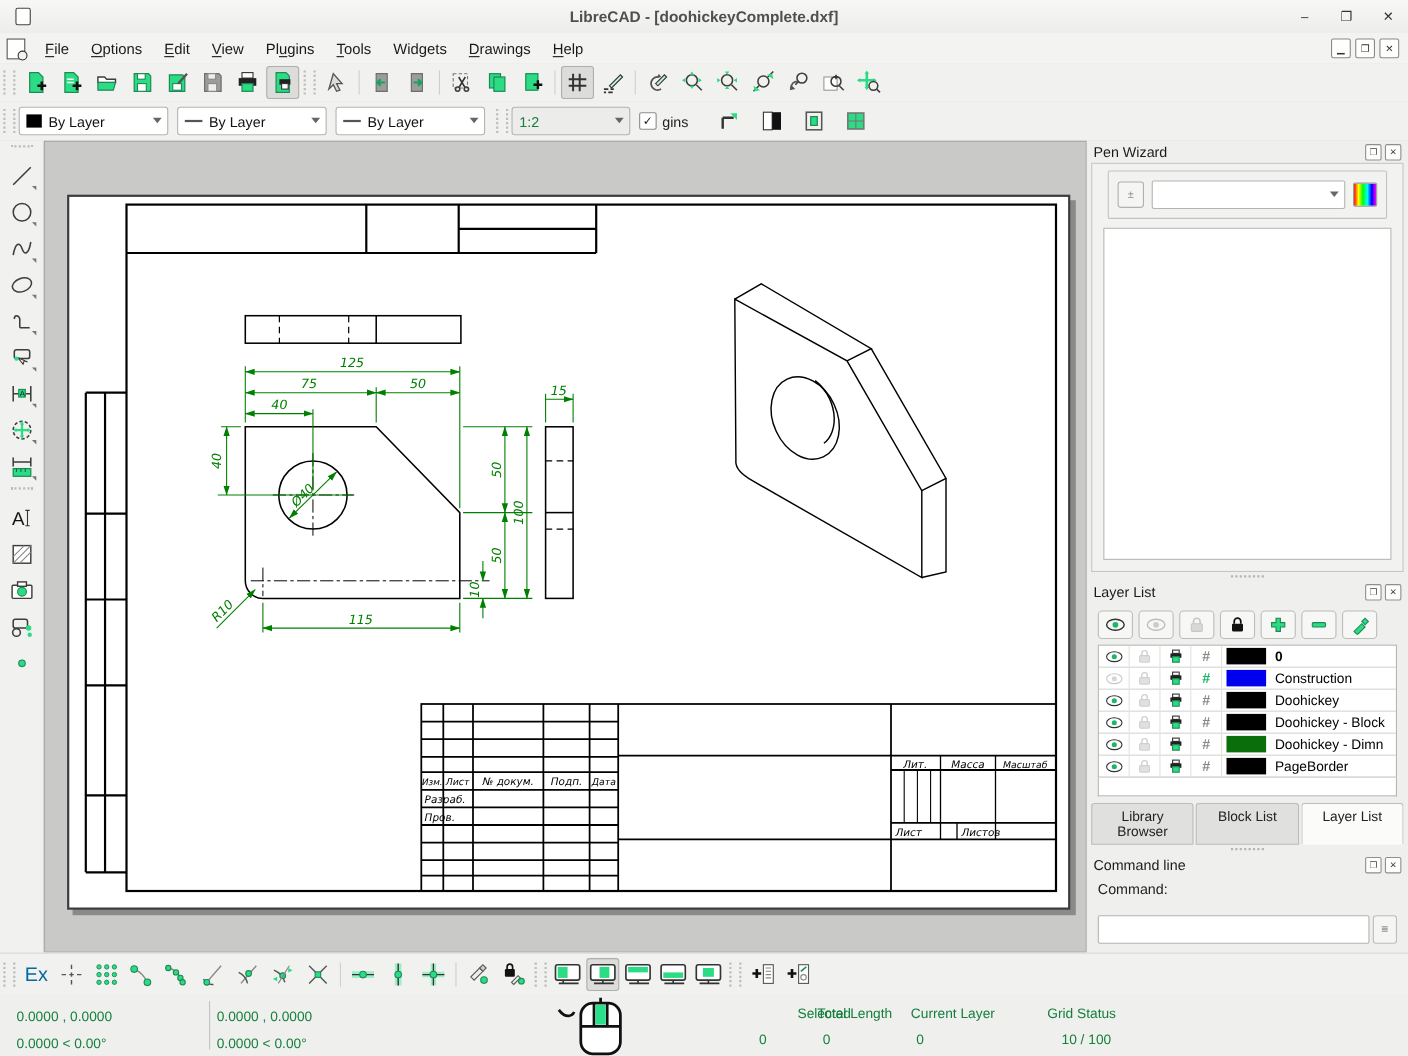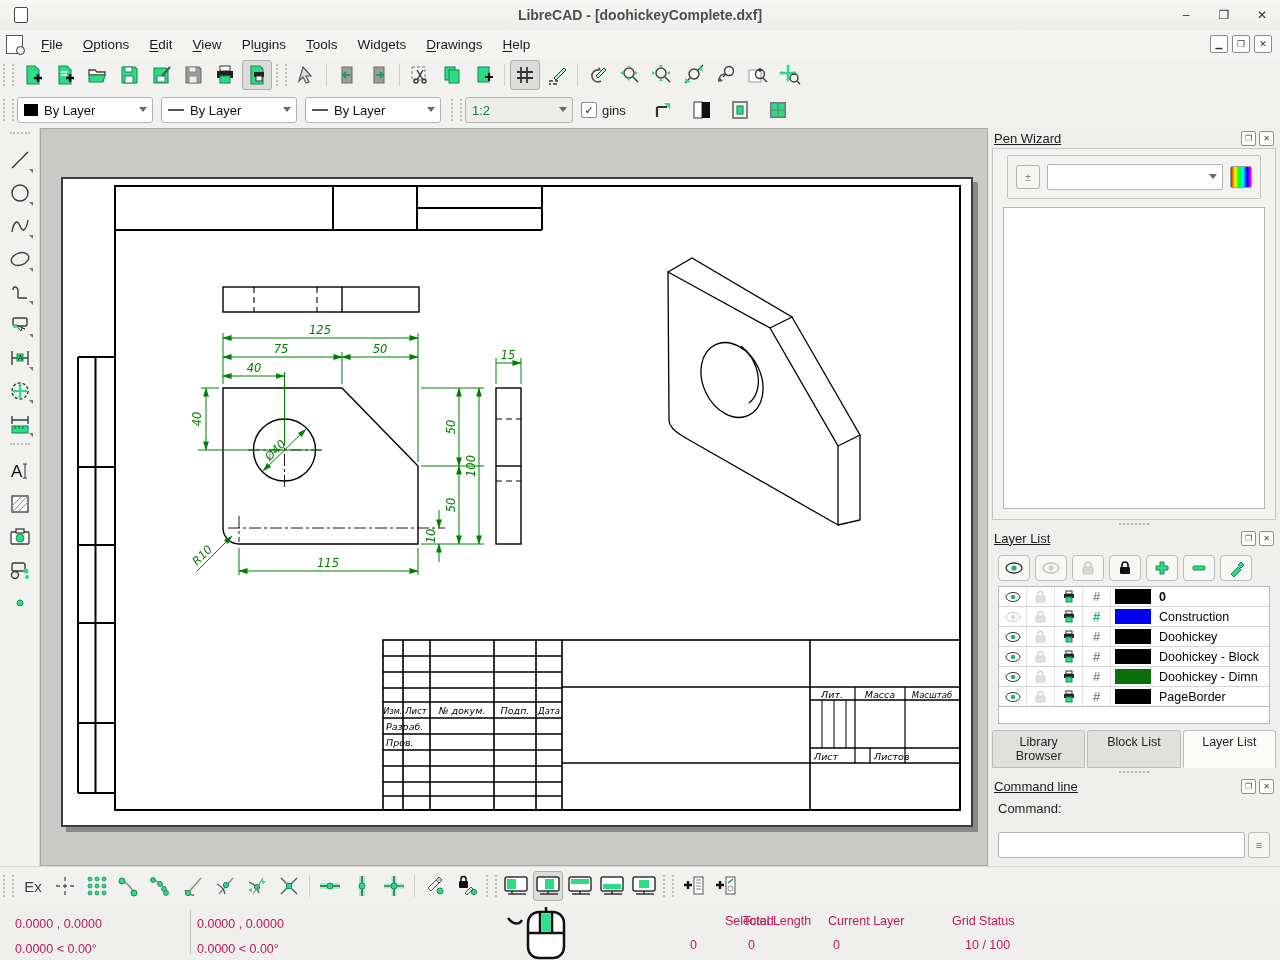--- a/index.html
+++ b/index.html
@@ -61,21 +61,21 @@
   .lt{width:32px;height:33px;border:1px solid transparent;border-radius:3px;background:transparent;
     display:flex;align-items:center;justify-content:center;position:relative;padding:0;}
   .lt .dd{position:absolute;right:2px;bottom:2px;width:0;height:0;
     border-left:4px solid transparent;border-top:4px solid #777;}
   .canvas-area{position:absolute;left:40px;top:0;width:948px;height:738px;background:#c9c9c7;
     border:1px solid #a9a9a7;box-sizing:border-box;}
 
   
   .dock{position:absolute;left:988px;top:0;width:292px;height:738px;background:#efefed;font-size:13px;}
   .panel-header{height:20px;display:flex;align-items:center;padding:0 6px;color:#1a1a1a;}
-  .panel-header .ph-title{flex:1;text-decoration:underline;}
+  .panel-header .ph-title{flex:1;}
   .ph-btn{width:13px;height:13px;border:1px solid #8f8f8d;background:#fdfdfc;border-radius:2px;
     margin-left:3px;display:flex;align-items:center;justify-content:center;font-size:8px;color:#444;}
   .pw-group{margin:6px 14px 0 14px;border:1px solid #c2c2c0;border-radius:2px;height:44px;
     display:flex;align-items:center;padding:0 8px;gap:7px;box-sizing:border-box;}
   .pw-minibtn{width:22px;height:22px;border:1px solid #b0b0ae;border-radius:3px;background:#f5f5f3;
     font-size:10px;color:#888;display:flex;align-items:center;justify-content:center;}
   .pw-combo{flex:1;height:24px;background:#fff;border:1px solid #b4b4b2;border-radius:2px;position:relative;}
   .pw-combo .arrow{position:absolute;right:5px;top:9px;width:0;height:0;
     border-left:4px solid transparent;border-right:4px solid transparent;border-top:5px solid #666;}
   .pw-color{width:20px;height:20px;border:1px solid #9a9a98;border-radius:2px;
@@ -110,24 +110,24 @@
     display:flex;flex-direction:column;align-items:center;justify-content:space-around;font-size:7px;color:#555;background:#f2f2f0;}
   .cmd-label{margin:5px 10px 16px 10px;font-size:13px;}
   .cmd-row{margin:3px 10px 0 10px;display:flex;}
   .cmd-input{flex:1;height:22px;border:1px solid #b4b4b2;background:#fff;border-radius:2px;}
   .cmd-menu{width:20px;height:24px;margin-left:3px;border:1px solid #bcbcba;background:#f5f5f3;border-radius:3px;
     font-size:11px;color:#666;display:flex;align-items:center;justify-content:center;}
 
   
   .snapbar{position:absolute;left:0;top:866px;width:100%;height:38px;background:#f1f1ef;
     border-top:1px solid #d9d9d7;border-bottom:1px solid #d0d0ce;display:flex;align-items:center;}
-  .ex-btn{font-size:15px;color:#404040;padding:3px 7px;border:1px solid transparent;border-radius:3px;}
+  .ex-btn{font-size:18px;color:#0369a1;padding:3px 7px;border:1px solid transparent;border-radius:3px;}
 
   
-  .statusbar{position:absolute;left:0;top:904px;width:100%;height:56px;background:#efefed;font-size:12.5px;color:#be185d;}
+  .statusbar{position:absolute;left:0;top:904px;width:100%;height:56px;background:#efefed;font-size:12.5px;color:#15803d;}
   .coordblock{position:absolute;top:8px;line-height:25px;}
   .sdivider{position:absolute;left:190px;top:6px;height:44px;width:1px;background:#c2c2c0;}
   .sfield-label{position:absolute;top:10px;}
   .sfield-value{position:absolute;top:34px;}
   .mouse-widget{position:absolute;left:500px;top:2px;}
 </style>
 </head>
 <body>
 
 <div class="app">

